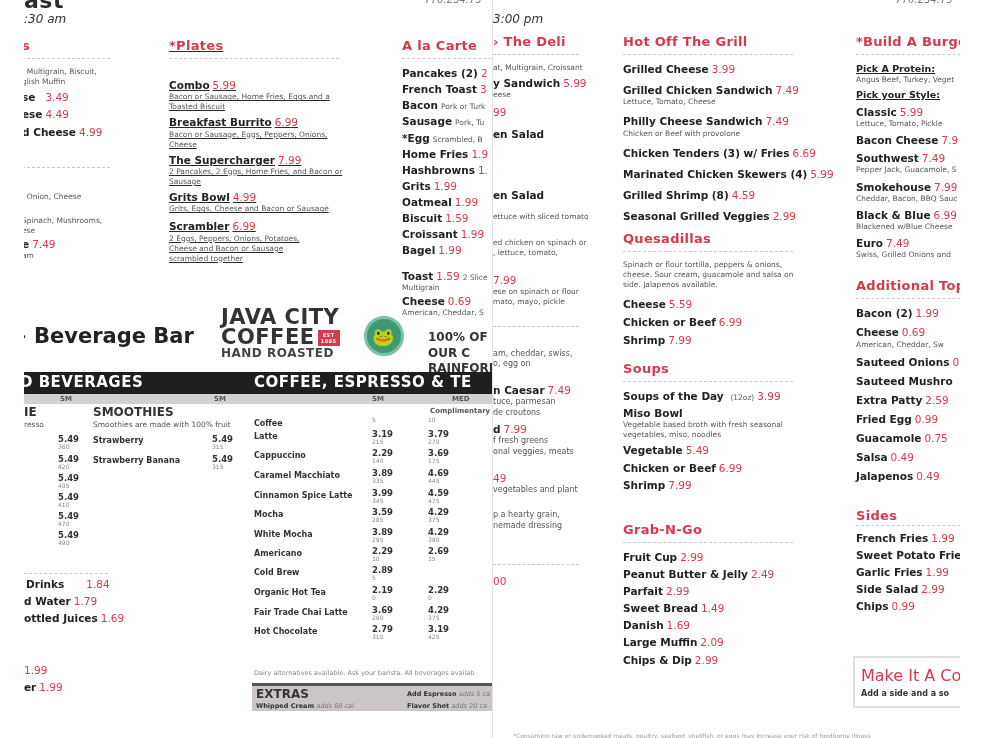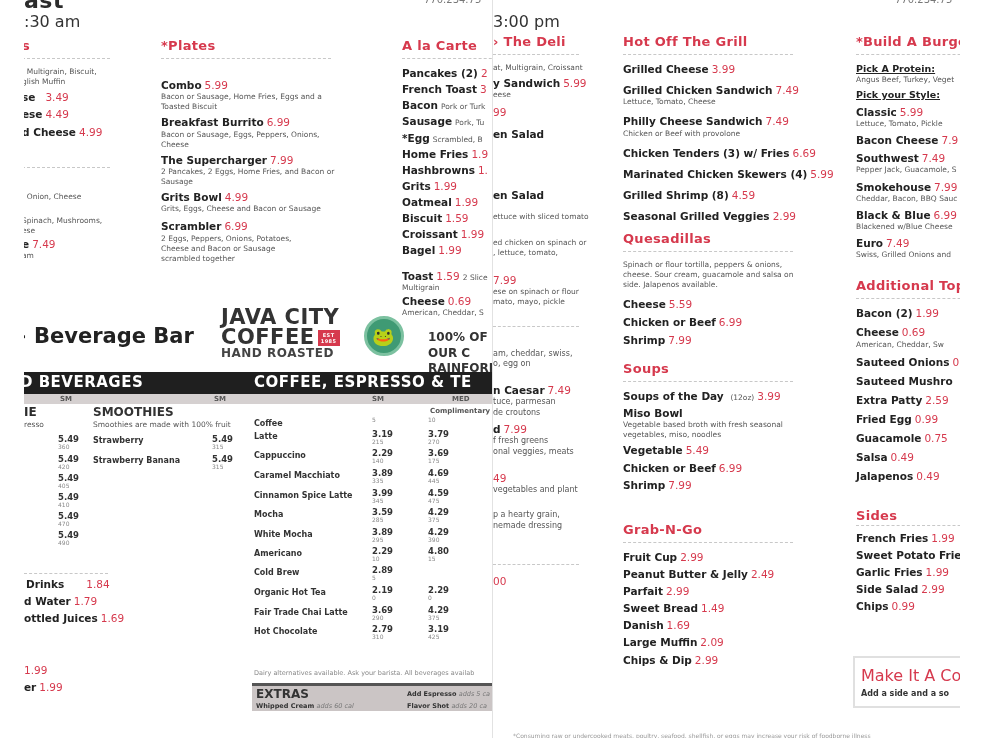--- a/index.html
+++ b/index.html
@@ -6,21 +6,21 @@
   html, body { width: 984px; height: 738px; overflow: hidden; background: #fff; }
   body { font-family: "DejaVu Sans", sans-serif; color: #2b2b2b; position: relative; }
   .page { position: absolute; top: 0; height: 738px; overflow: hidden; background: #fff; }
   #left-page { left: 0; width: 492px; }
   #right-page { left: 492px; width: 492px; border-left: 1px solid #e2e2e2; }
   .strip-white { position:absolute; top:0; bottom:0; left:0; width:24px; background:#fff; z-index:5; }
   .right-white { position:absolute; top:0; bottom:0; right:0; width:24px; background:#fff; z-index:5; }
 
   .abs { position: absolute; }
   .title-cut { font-size: 22px; font-weight: bold; letter-spacing: 0.5px; }
-  .hours { font-size: 16px; color: #333; }
+  .hours { font-size: 12px; color: #333; font-style: italic; }
   .phone { font-size: 10px; color: #777; }
   .sec-head { color: #d6394d; font-weight: bold; font-size: 13px; letter-spacing: 0.3px; }
   .dots { border-bottom: 1px dashed #c8c8c8; height: 0; margin: 5px 0 8px 0; }
   .item { font-size: 10.5px; font-weight: bold; color: #222; white-space: nowrap; line-height: 1.25; }
   .price { color: #d6394d; font-weight: normal; margin-left: 3px; }
   .desc { font-size: 7.5px; color: #555; font-weight: normal; line-height: 1.35; }
   .desc-inline { font-size: 7.5px; color: #555; font-weight: normal; margin-left: 3px; }
 
   
   .bev-title { font-size: 21px; font-weight: bold; color: #222; }
@@ -65,21 +65,21 @@
     <div class="item" style="margin-top:4px;"><span>ese</span><span class="price">4.49</span></div>
     <div class="item" style="margin-top:4px;"><span>d Cheese</span><span class="price">4.99</span></div>
     <div class="dots" style="margin-top:28px;"></div>
     <div class="desc" style="margin-top:24px;">, Onion, Cheese</div>
     <div class="desc" style="margin-top:14px;">Spinach, Mushrooms,</div>
     <div class="desc">ese</div>
     <div class="item" style="margin-top:2px;"><span>e</span><span class="price">7.49</span></div>
     <div class="desc">am</div>
   </div>
 
-  <div class="abs" style="left:161px; top:38px; width:180px;">
+  <div class="abs" style="left:169px; top:38px; width:180px;text-decoration:underline;">
     <div class="sec-head">*Plates</div>
     <div class="dots" style="width:170px;"></div>
     <div style="margin-top:20px;">
       <div class="item"><span>Combo</span><span class="price">5.99</span></div>
       <div class="desc">Bacon or Sausage, Home Fries, Eggs and a Toasted Biscuit</div>
     </div>
     <div style="margin-top:4px;">
       <div class="item"><span>Breakfast Burrito</span><span class="price">6.99</span></div>
       <div class="desc">Bacon or Sausage, Eggs, Peppers, Onions, Cheese</div>
     </div>
@@ -203,21 +203,21 @@
       <div class="num" style="left: 372px; top: 489px;"><span>3.99</span><span class="cal">345</span></div>
       <div class="num" style="left: 428px; top: 489px;"><span>4.59</span><span class="cal">475</span></div>
       <div class="bev-row" style="left: 254px; top: 510px;">Mocha</div>
       <div class="num" style="left: 372px; top: 508px;"><span>3.59</span><span class="cal">285</span></div>
       <div class="num" style="left: 428px; top: 508px;"><span>4.29</span><span class="cal">375</span></div>
       <div class="bev-row" style="left: 254px; top: 530px;">White Mocha</div>
       <div class="num" style="left: 372px; top: 528px;"><span>3.89</span><span class="cal">295</span></div>
       <div class="num" style="left: 428px; top: 528px;"><span>4.29</span><span class="cal">390</span></div>
       <div class="bev-row" style="left: 254px; top: 549px;">Americano</div>
       <div class="num" style="left: 372px; top: 547px;"><span>2.29</span><span class="cal">10</span></div>
-      <div class="num" style="left: 428px; top: 547px;"><span>4.80</span><span class="cal">15</span></div>
+      <div class="num" style="left: 428px; top: 547px;"><span>2.69</span><span class="cal">15</span></div>
       <div class="bev-row" style="left: 254px; top: 568px;">Cold Brew</div>
       <div class="num" style="left: 372px; top: 566px;"><span>2.89</span><span class="cal">5</span></div>
       <div class="bev-row" style="left: 254px; top: 588px;">Organic Hot Tea</div>
       <div class="num" style="left: 372px; top: 586px;"><span>2.19</span><span class="cal">0</span></div>
       <div class="num" style="left: 428px; top: 586px;"><span>2.29</span><span class="cal">0</span></div>
       <div class="bev-row" style="left: 254px; top: 608px;">Fair Trade Chai Latte</div>
       <div class="num" style="left: 372px; top: 606px;"><span>3.69</span><span class="cal">290</span></div>
       <div class="num" style="left: 428px; top: 606px;"><span>4.29</span><span class="cal">375</span></div>
       <div class="bev-row" style="left: 254px; top: 627px;">Hot Chocolate</div>
       <div class="num" style="left: 372px; top: 625px;"><span>2.79</span><span class="cal">310</span></div>

